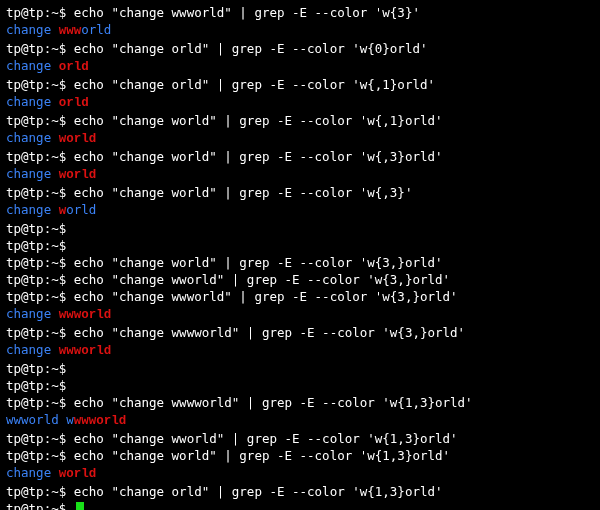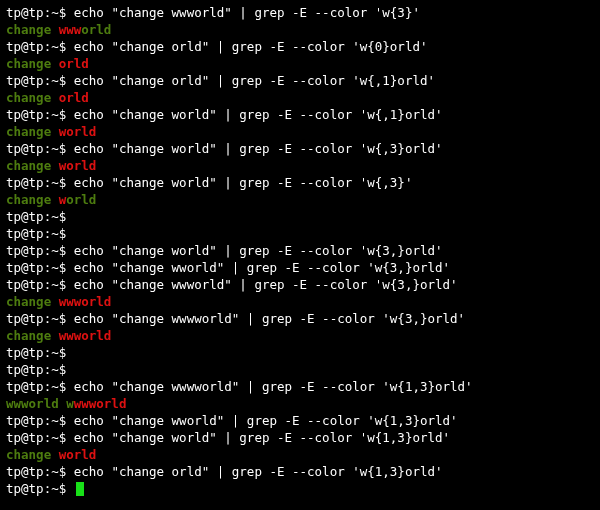--- a/index.html
+++ b/index.html
@@ -12,22 +12,22 @@
       height: 510px;
       overflow: hidden;
       padding: 4px 6px;
       color: #fff;
     }
     .line { white-space: pre; }
     .prompt-user { color: #fff; }
     .prompt-sep { color: #fff; }
     .prompt-dollar { color: #fff; }
     .cmd { color: #fff; }
-    .plain { color: #4d7c0f; font-weight: bold; }
-    .hl { color: #d11; font-weight: bold; }
+    .plain { color: #3b82f6; }
+    .hl { color: #d11; font-weight: bold; font-family: Liberation Mono, monospace; }
     .cursor {
       display: inline-block;
       width: 8px;
       height: 14px;
       background: #18e018;
       vertical-align: text-bottom;
       margin-left: 2px;
     }
   </style>
 </head>

